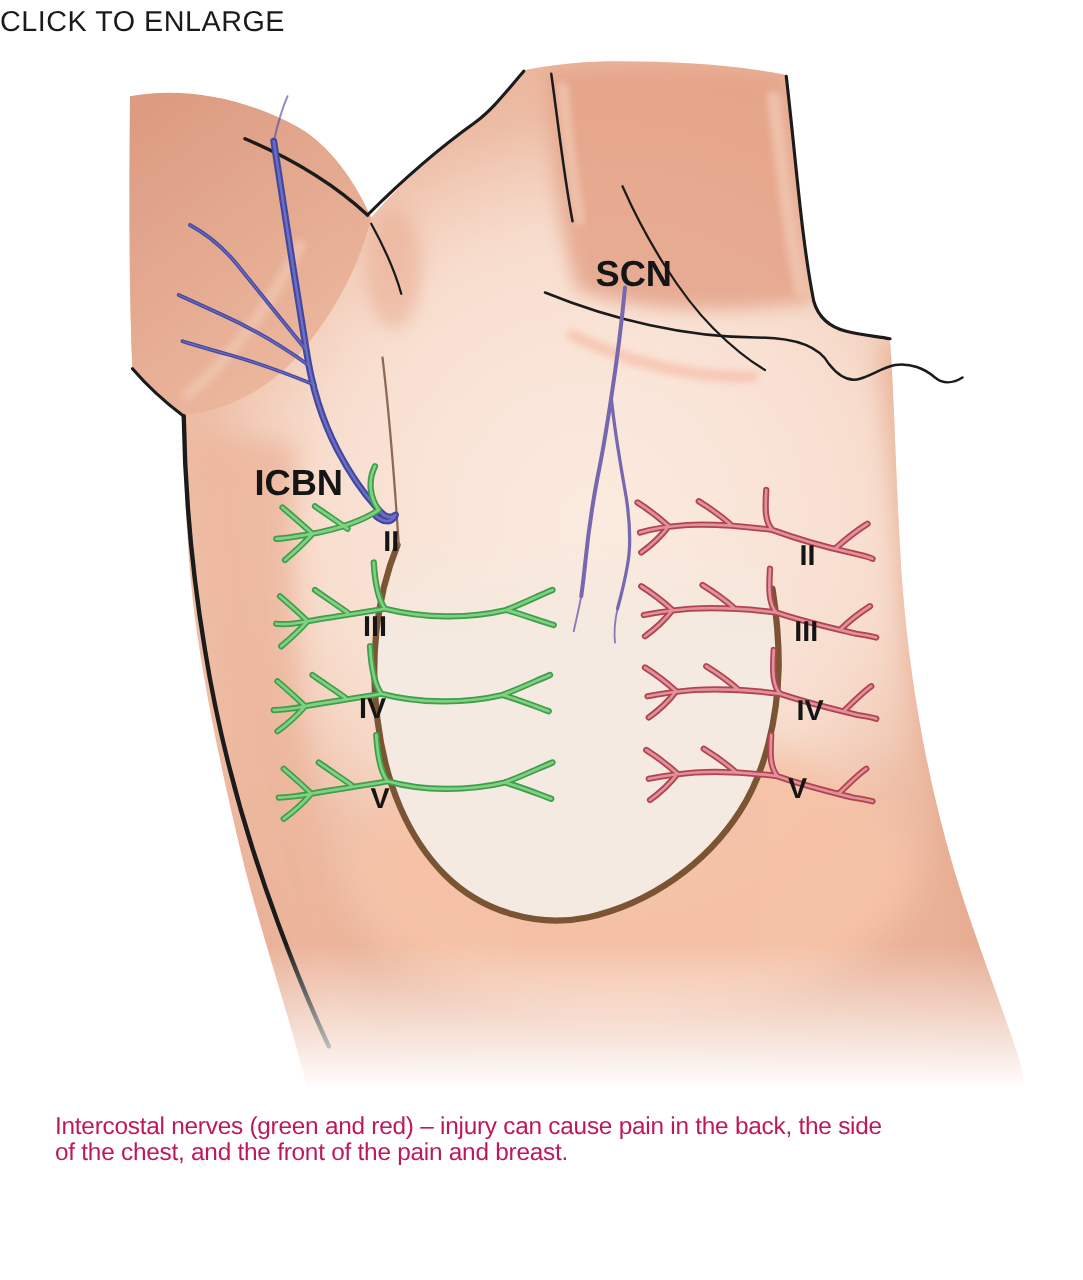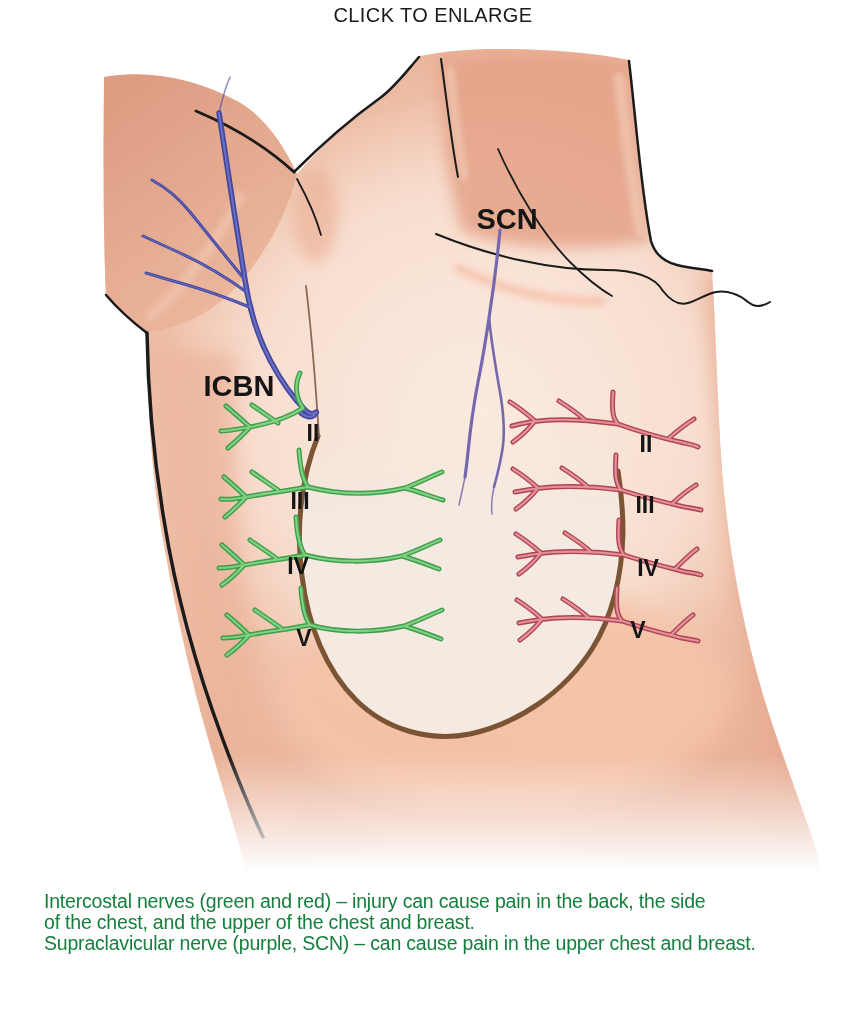--- a/index.html
+++ b/index.html
@@ -1,22 +1,22 @@
 <!DOCTYPE html>
 <html><head>
 <meta charset="utf-8">
 <style>
   html,body{margin:0;padding:0;background:#fff;}
   .page{position:relative;width:866px;height:1024px;background:#ffffff;overflow:hidden;
         font-family:"Liberation Sans", sans-serif;}
-  .enlarge-note{position:absolute;top:4px;left:0;width:100%;text-align:center;
-        font-size:20px;font-weight:400;color:#1a1a1a;letter-spacing:0.4px;}
+  .enlarge-note{position:absolute;top:4px;left:0;width:100%;text-align:left;
+        font-size:23px;font-weight:400;color:#1a1a1a;letter-spacing:0.4px;}
   .illustration{position:absolute;top:0;left:0;}
   .caption{position:absolute;left:44px;top:891px;width:812px;
-        font-size:19.5px;line-height:20.9px;letter-spacing:-0.2px;color:#15803d;}
+        font-size:19.5px;line-height:20.9px;letter-spacing:-0.2px;color:#be185d;}
   .lbl{font-family:"Liberation Sans", sans-serif;font-weight:bold;font-size:23px;fill:#151515;}
   .lbl-big{font-family:"Liberation Sans", sans-serif;font-weight:bold;font-size:29px;fill:#151515;}
 </style>
 </head>
 <body>
 
 <div class="page">
 
   <div class="enlarge-note">CLICK TO ENLARGE</div>
 
@@ -179,17 +179,16 @@
     <text class="lbl" x="304" y="646" text-anchor="middle">V</text>
 
     <text class="lbl" x="646" y="452" text-anchor="middle">II</text>
     <text class="lbl" x="645" y="513" text-anchor="middle">III</text>
     <text class="lbl" x="648" y="576" text-anchor="middle">IV</text>
     <text class="lbl" x="638" y="638" text-anchor="middle">V</text>
   </svg>
 
   <div class="caption">
     <div>Intercostal nerves (green and red) – injury can cause pain in the back, the side</div>
-    <div>of the chest, and the upper of the chest and breast.</div>
-    <div>Supraclavicular nerve (purple, SCN) – can cause pain in the upper chest and breast.</div>
+    <div>of the chest, and the front of the pain and breast.</div>
   </div>
 
 </div>
 
 </body></html>

